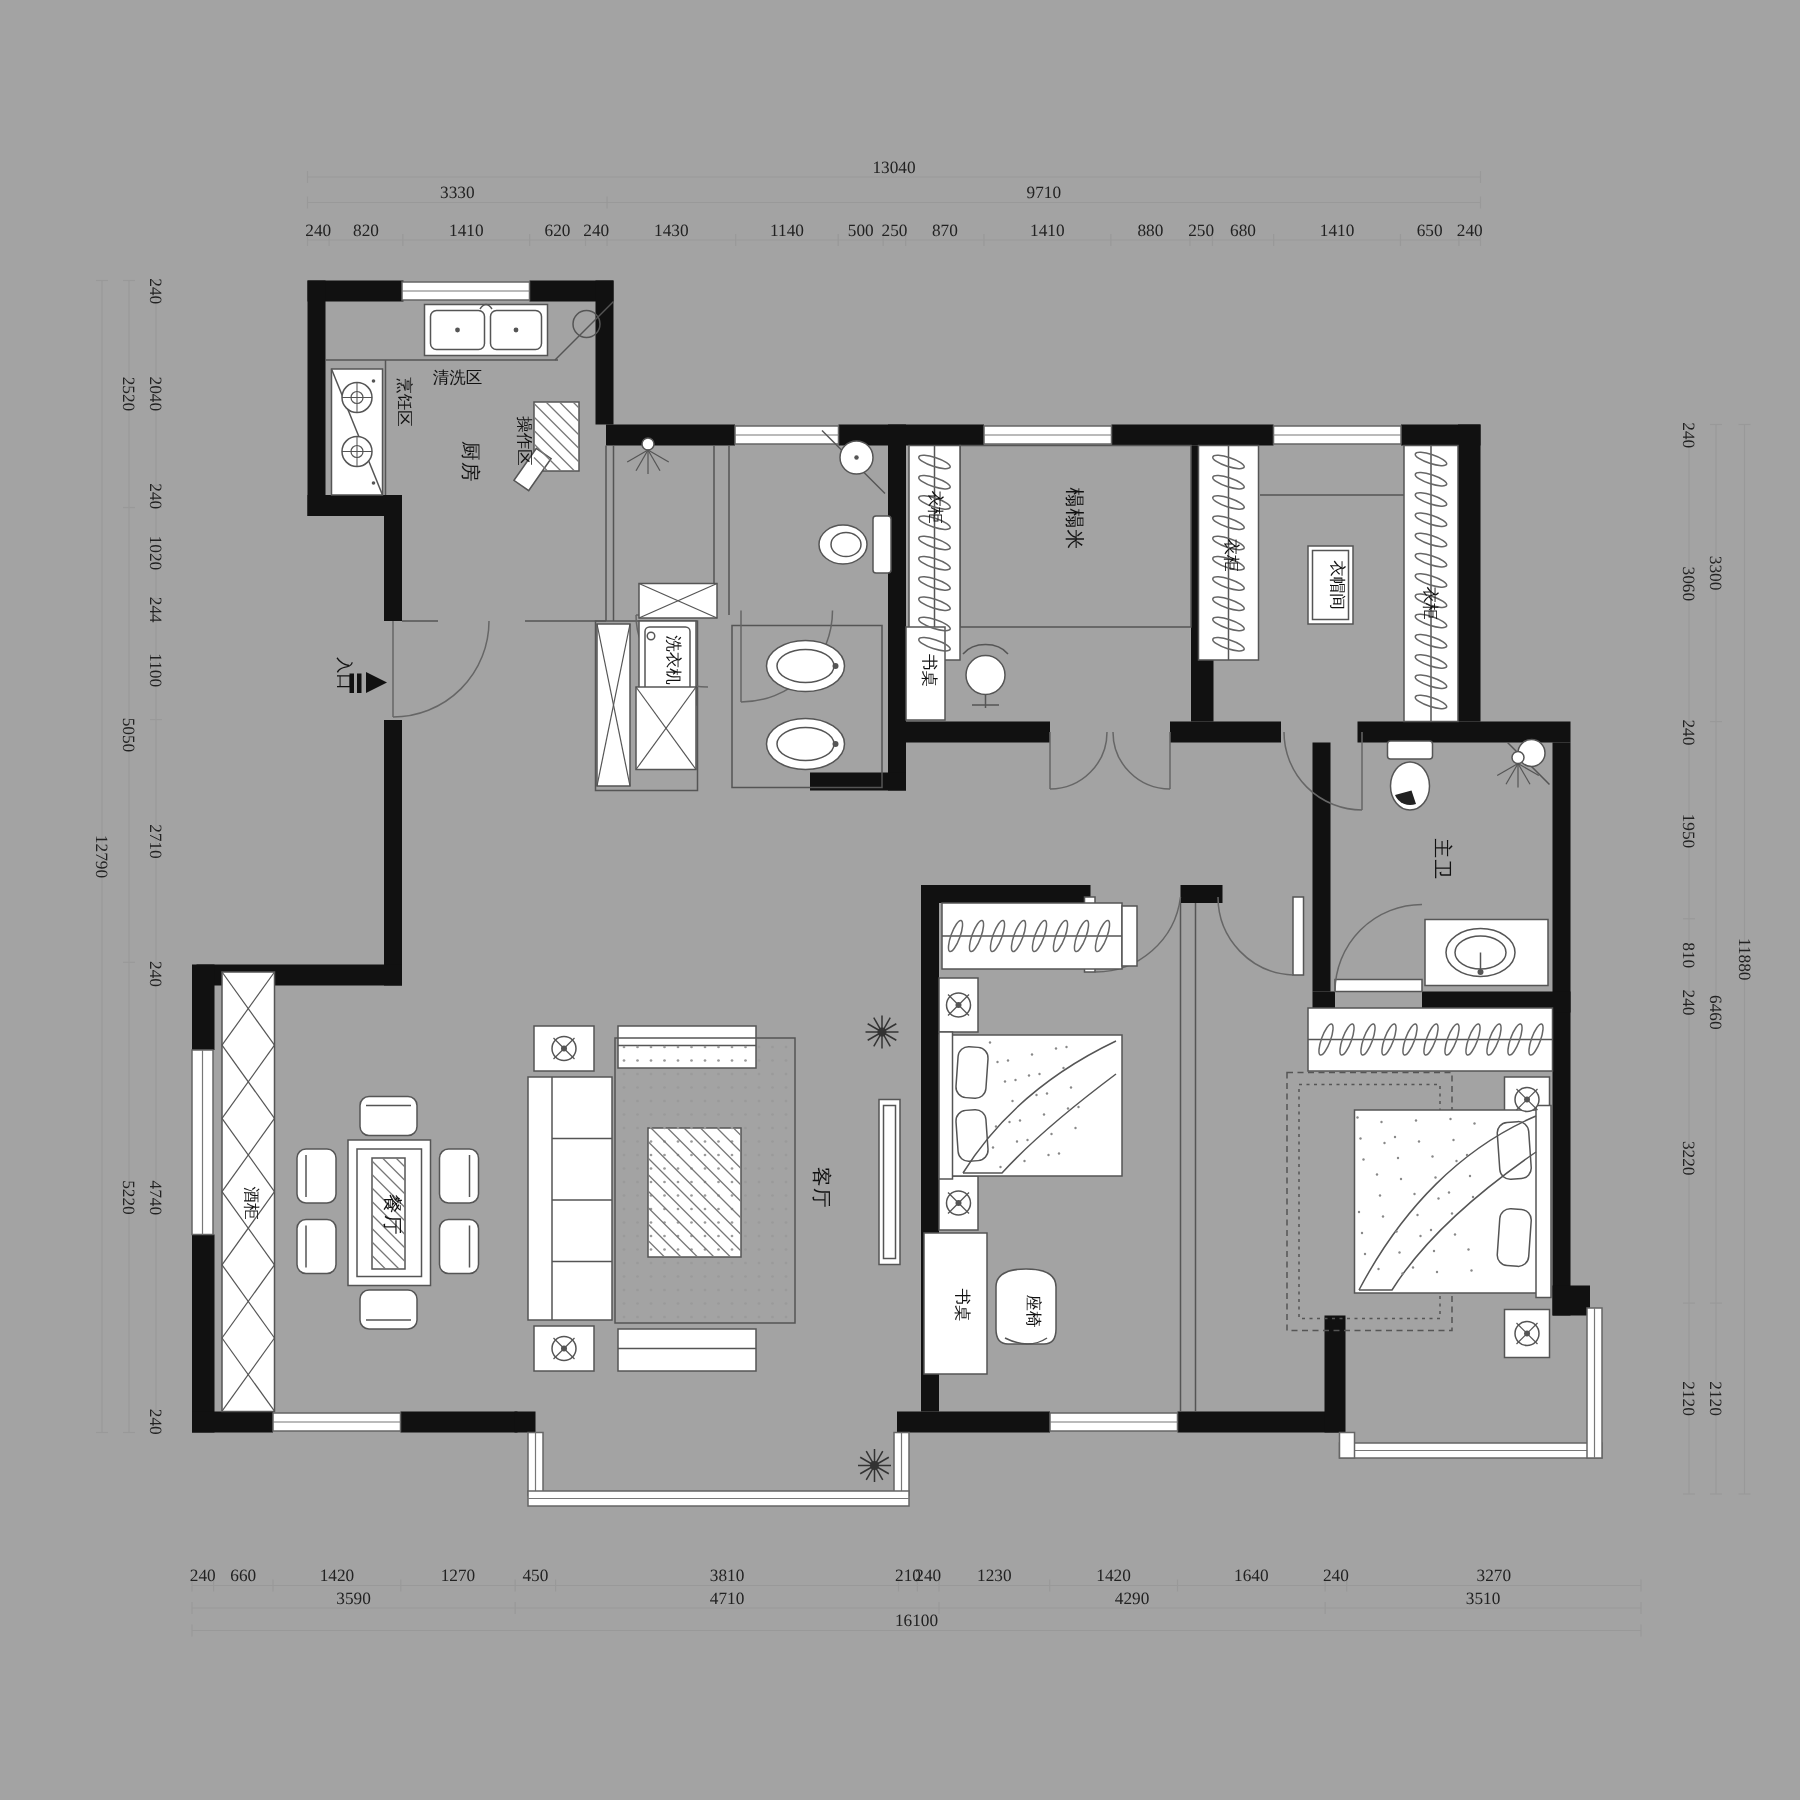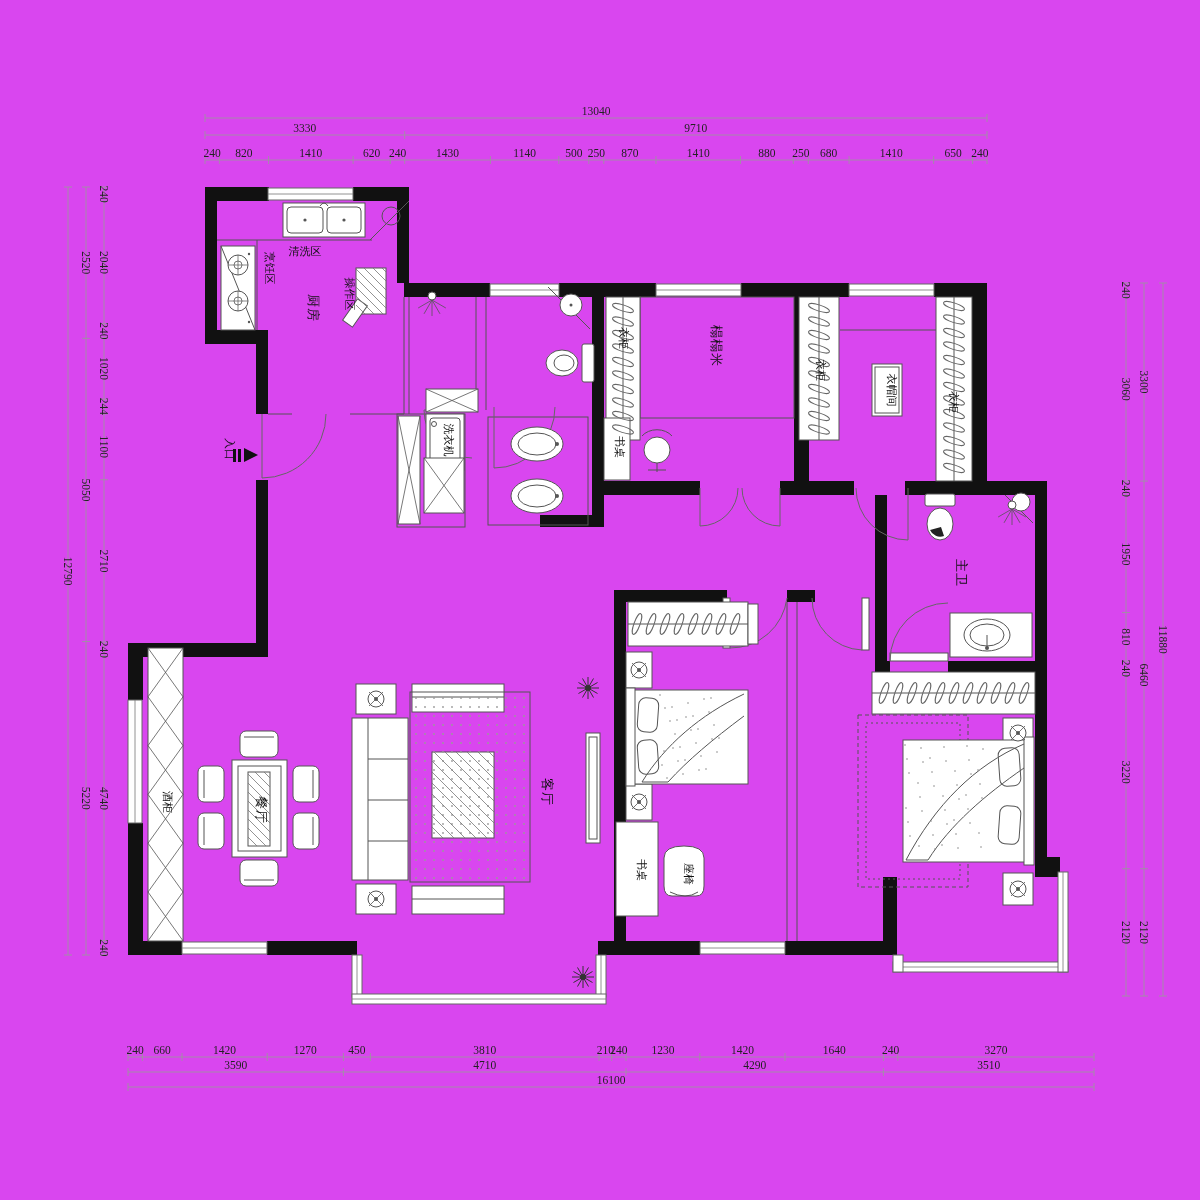--- a/index.html
+++ b/index.html
@@ -1,17 +1,17 @@
 <!DOCTYPE html>
 <html><head>
 <meta charset="utf-8">
 <style>
   html,body{margin:0;padding:0;background:#fff;}
   body{font-family:"Liberation Serif", serif;}
-  #stage{width:1200px;height:1200px;position:relative;background:#d946ef;}
+  #stage{width:1200px;height:1200px;position:relative;background:#a3a3a3;}
   svg{display:block;}
   text{fill:#222;}
   .dimtxt{font-size:11.5px;fill:#222;}
   .roomlabel{font-size:13px;fill:#111;letter-spacing:1px;}
   .smalllabel{font-size:11px;fill:#111;}
   .wall{fill:#111;stroke:none;}
   .thin{stroke:#555;fill:none;stroke-width:1;}
   .thin2{stroke:#777;fill:none;stroke-width:0.8;}
   .furn{stroke:#555;fill:#fff;stroke-width:1;}
   .furnl{stroke:#555;fill:none;stroke-width:1;}

